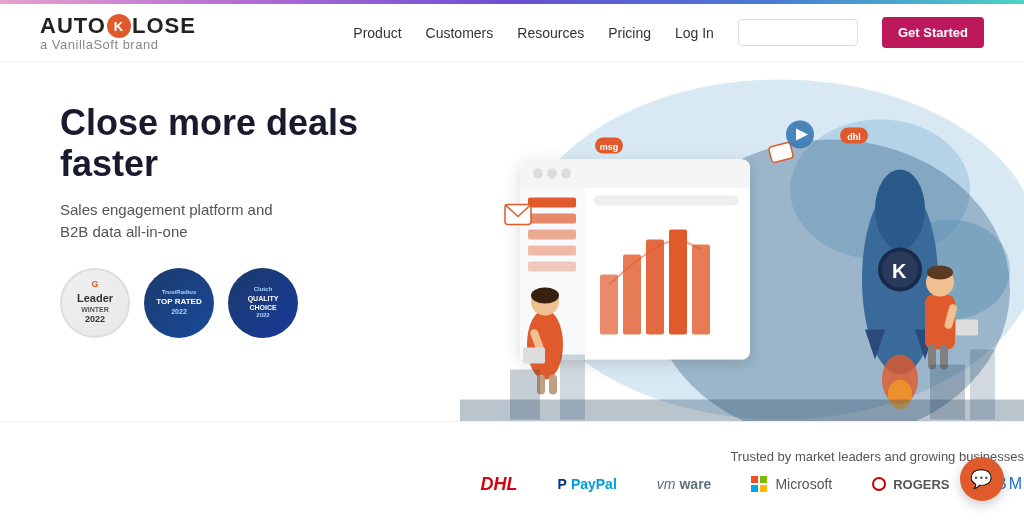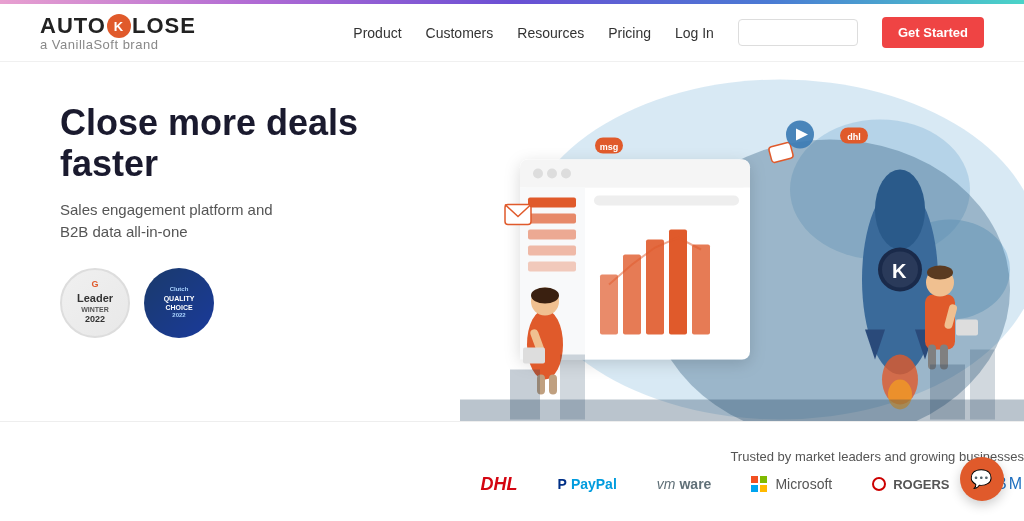--- a/index.html
+++ b/index.html
@@ -66,21 +66,21 @@
     .search-box {
       border: 1px solid #ddd;
       border-radius: 4px;
       padding: 5px 10px;
       font-size: 13px;
       width: 120px;
       outline: none;
       color: #333;
     }
     .btn-get-started {
-      background: #ef4444;
+      background: #be185d;
       color: white;
       border: none;
       border-radius: 4px;
       padding: 8px 16px;
       font-size: 13px;
       font-weight: 600;
       cursor: pointer;
     }
 
     
@@ -268,20 +268,25 @@
     <p class="hero-sub">Sales engagement platform and<br>B2B data all-in-one</p>
     <div class="badges">
 
       <div class="badge badge-g2">
         <span style="font-size:9px;color:#e05a2b;font-weight:900;">G</span>
         <span style="font-size:11px;font-weight:900;color:#333;">Leader</span>
         <span style="font-size:7px;color:#555;">WINTER</span>
         <span style="font-size:9px;font-weight:700;color:#333;">2022</span>
       </div>
 
+      <div class="badge badge-tr">
+        <span style="font-size:6px;color:#aad4ff;">TrustRadius</span>
+        <span style="font-size:8px;color:white;font-weight:800;">TOP RATED</span>
+        <span style="font-size:7px;color:#aad4ff;">2022</span>
+      </div>
 
       <div class="badge badge-qc">
         <span style="font-size:6px;color:#aad4ff;">Clutch</span>
         <span style="font-size:7px;color:white;font-weight:800;">QUALITY</span>
         <span style="font-size:7px;color:white;font-weight:800;">CHOICE</span>
         <span style="font-size:6px;color:#aad4ff;">2022</span>
       </div>
     </div>
   </div>
 

